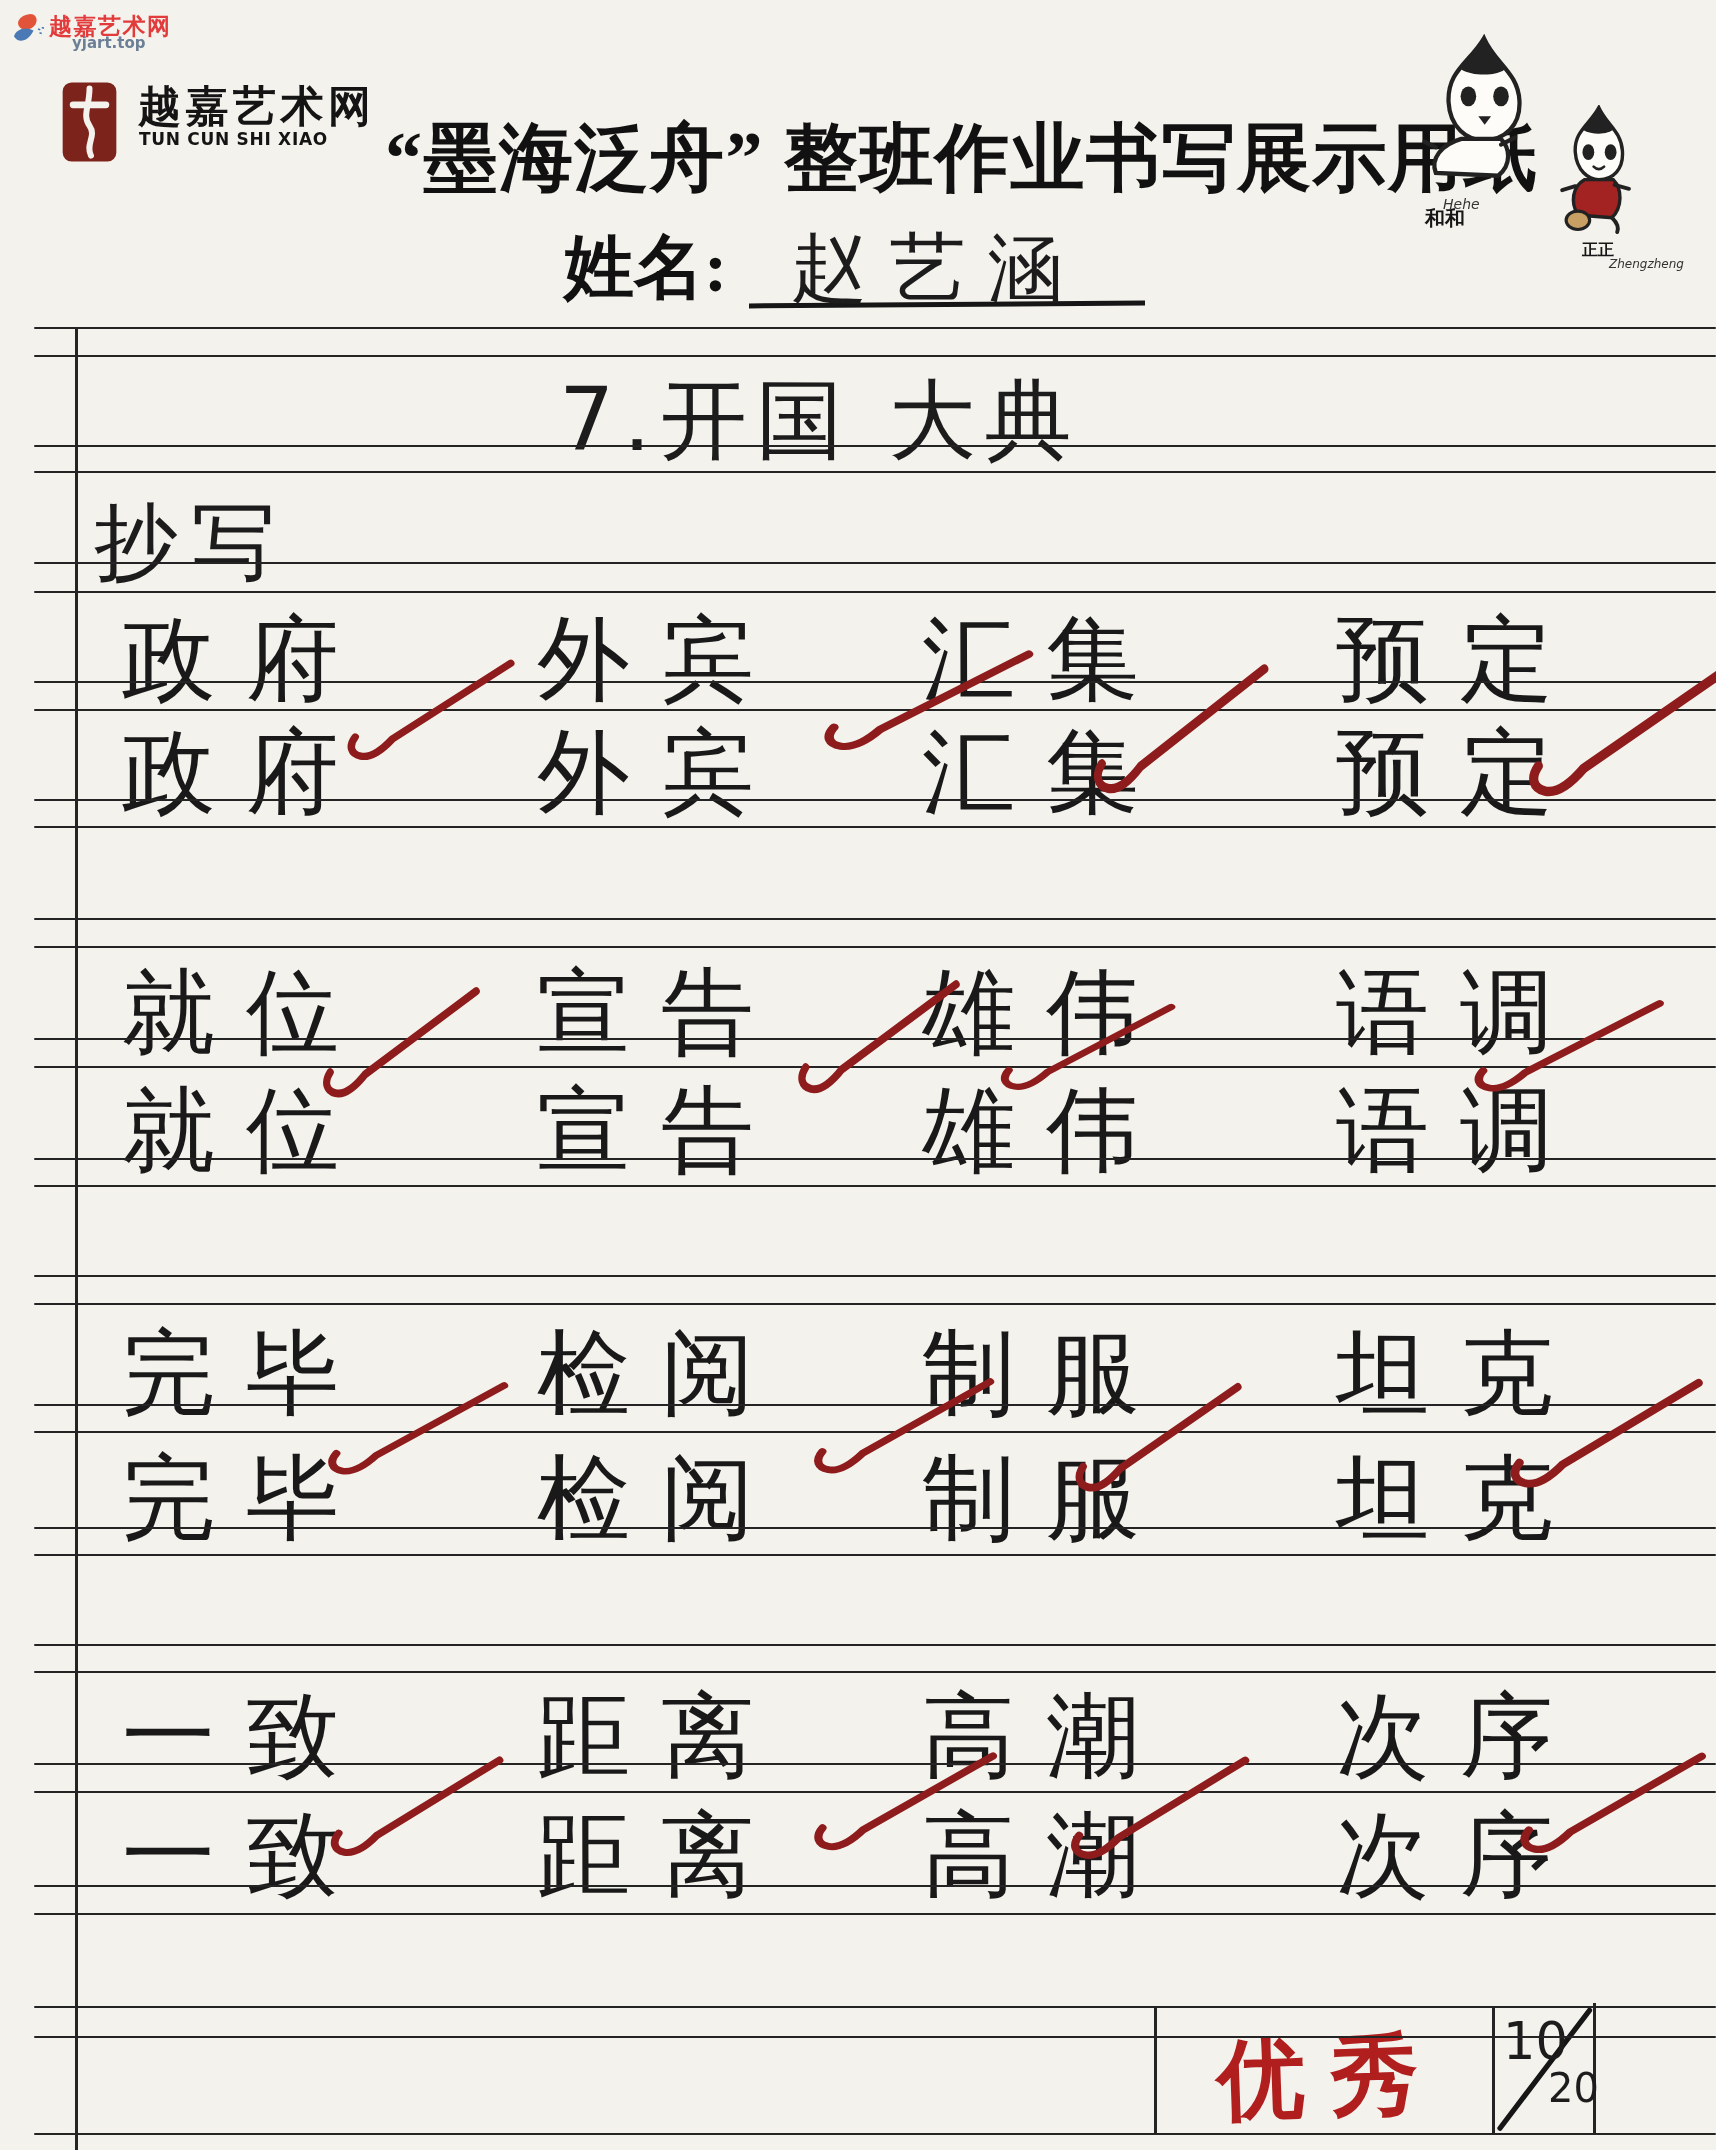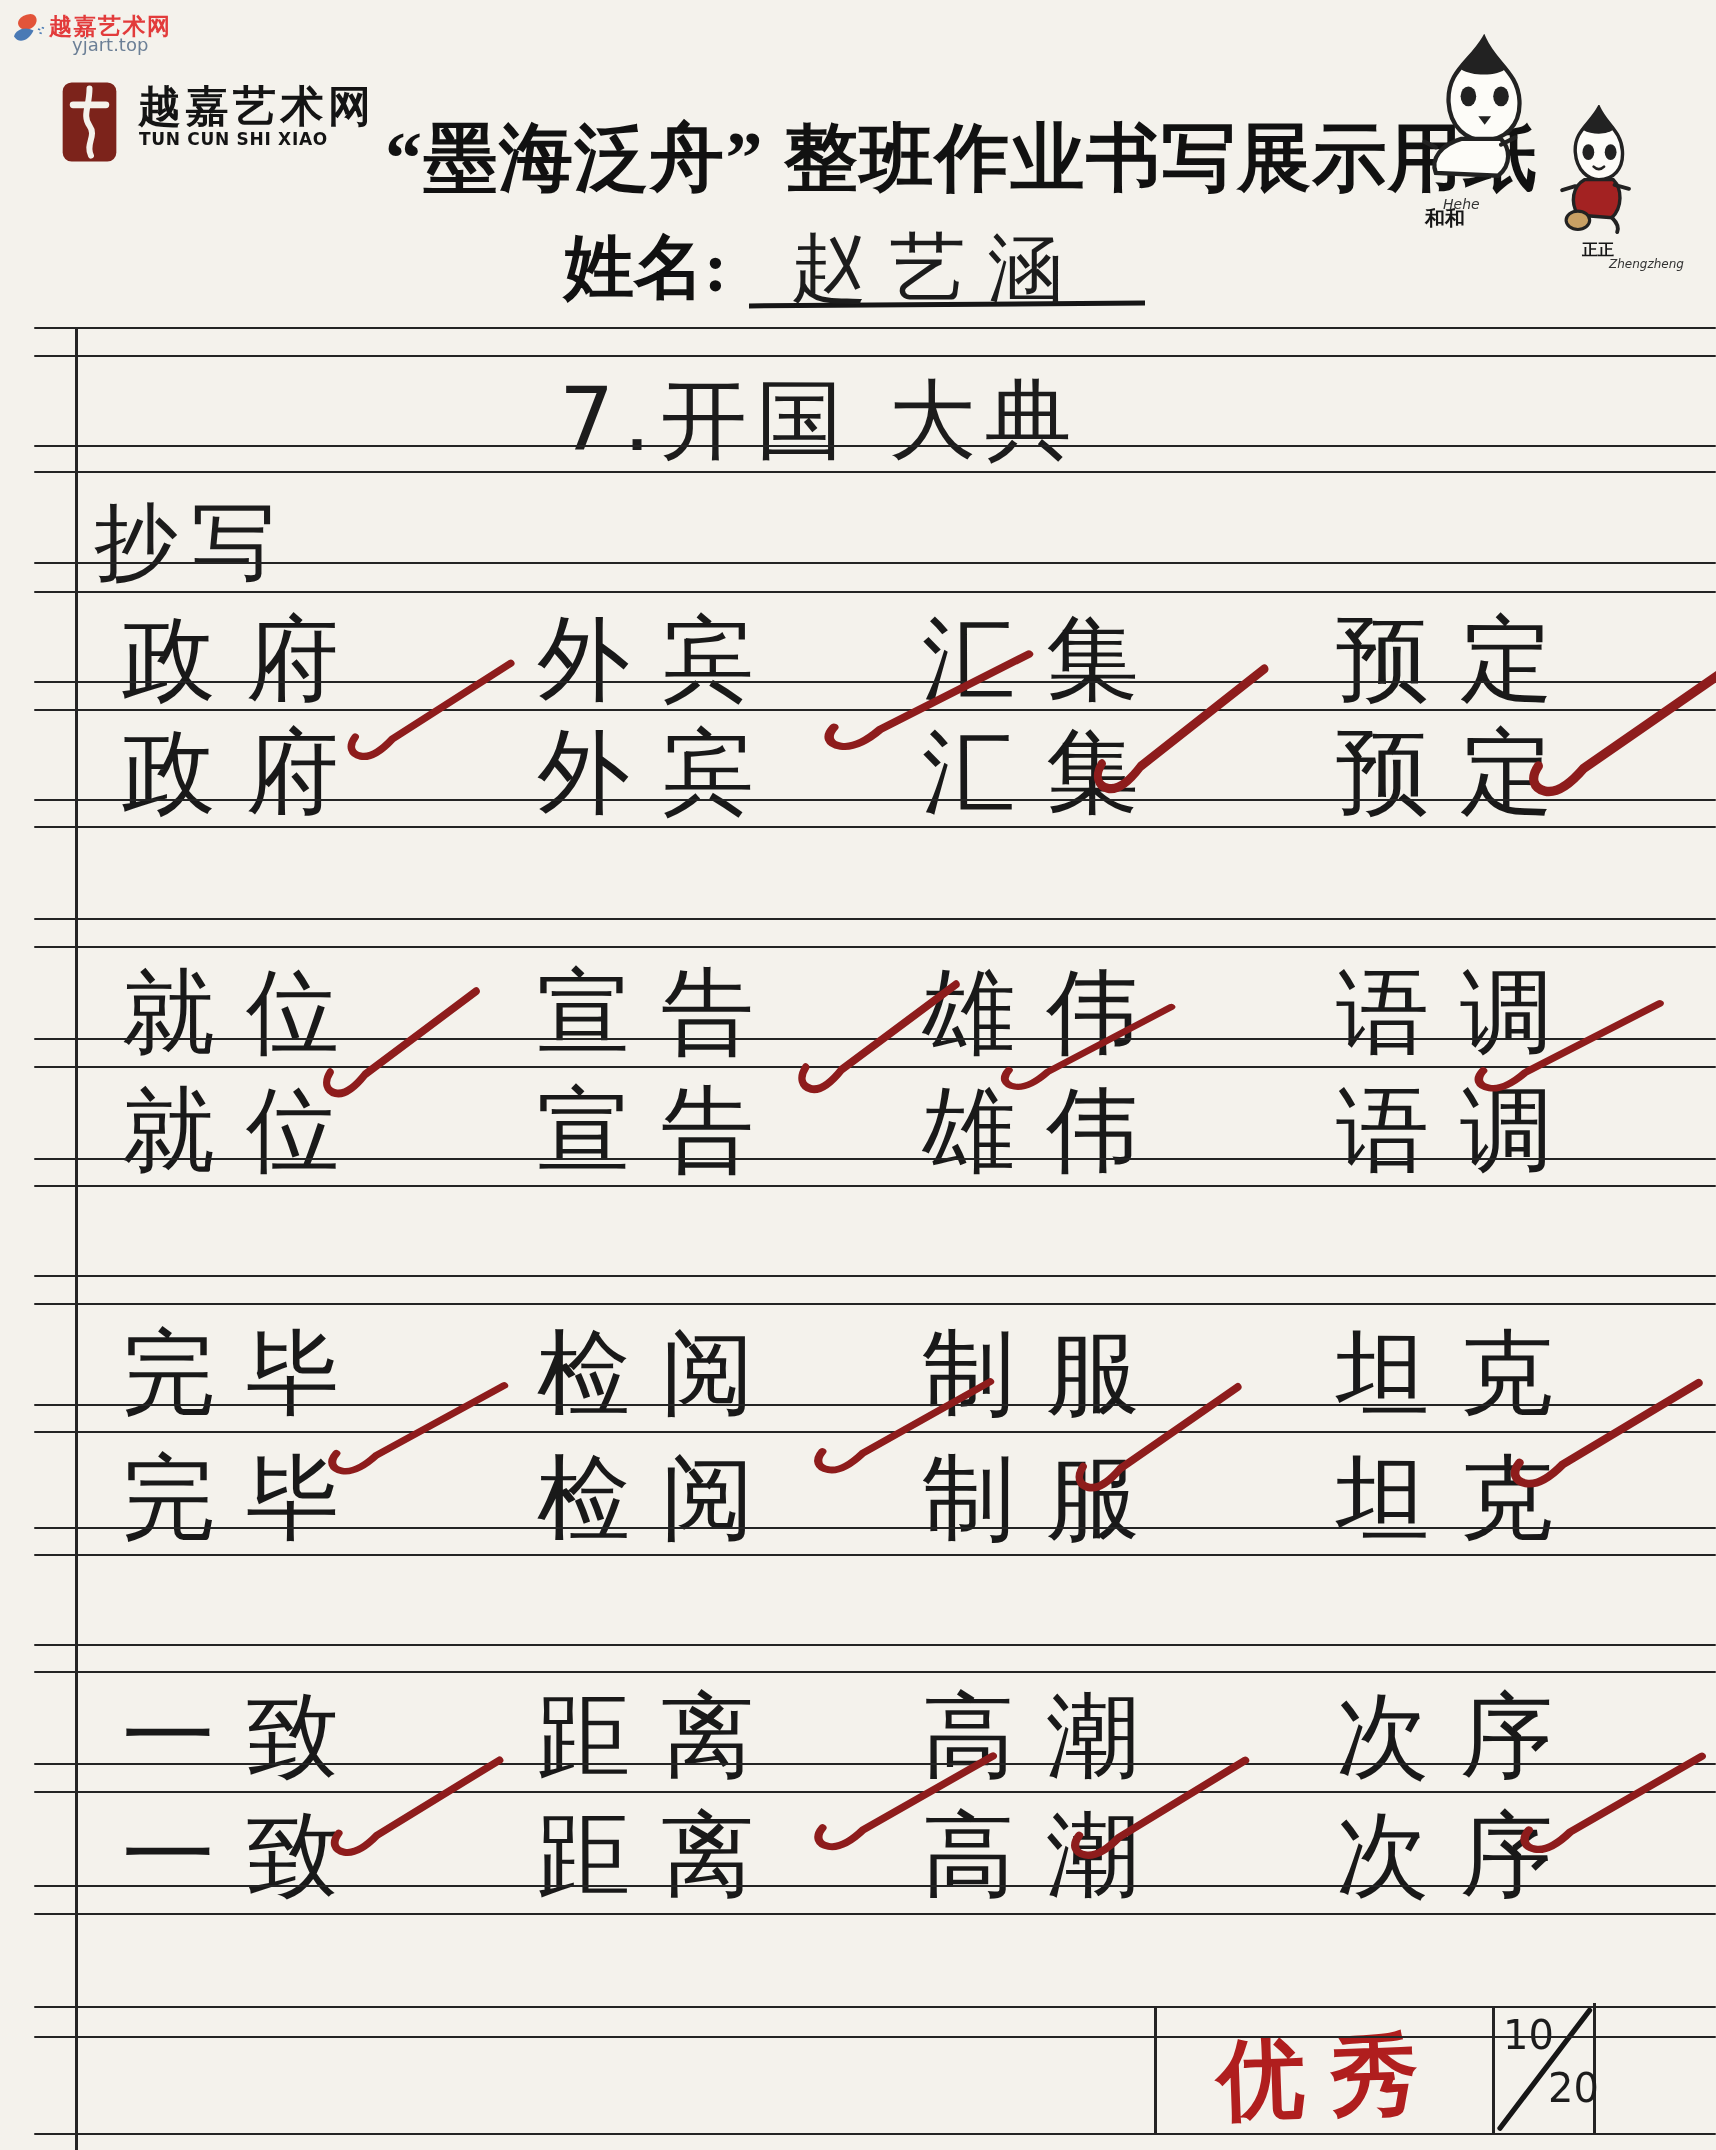--- a/index.html
+++ b/index.html
@@ -3,21 +3,21 @@
 <meta charset="utf-8">
 <style>
   html,body{margin:0;padding:0;background:#888;}
   .page{position:relative;width:1716px;height:2151px;background:#f4f2ec;overflow:hidden;
         font-family:"DejaVu Sans",sans-serif;color:#1c1c1c;}
   .abs{position:absolute;}
   .hline{position:absolute;left:34px;width:1682px;height:2.2px;background:#242424;border-radius:1.5px;}
   .vline{position:absolute;width:3px;background:#242424;}
   
   .wm-name{left:49px;top:10.5px;font-size:23px;font-weight:bold;color:#e23b3b;letter-spacing:1.5px;}
-  .wm-url{left:72px;top:34px;font-size:18px;color:#6b7f96;font-weight:normal;}
+  .wm-url{left:72px;top:34px;font-size:15px;color:#6b7f96;font-weight:bold;}
   
   .school-name{left:138px;top:78px;font-size:43px;font-weight:bold;color:#141414;letter-spacing:4.5px;
                font-family:"Liberation Serif",serif;}
   .school-en{left:139px;top:129px;font-size:17px;font-weight:bold;color:#141414;letter-spacing:0.7px;}
   
   .paper-title{left:385px;top:109px;font-size:74px;font-weight:bold;white-space:nowrap;
                font-family:"Liberation Serif",serif;letter-spacing:1.5px;color:#111;}
   .mascot-label{font-weight:bold;color:#161616;}
   .mascot-sub{font-style:italic;color:#333;}
   
@@ -31,21 +31,21 @@
   
   .wrow{position:absolute;left:0;width:1716px;height:99px;}
   .w{position:absolute;font-size:93px;letter-spacing:31px;white-space:nowrap;color:#191919;}
   .c1{left:122px;} .c2{left:537px;} .c3{left:922px;} .c4{left:1336px;}
   
   .chk{position:absolute;}
   .chk svg{display:block;width:100%;height:100%;}
   
   .grade-mark{left:1217px;top:2018px;font-size:88px;letter-spacing:25.4px;color:#b01e1e;
               transform:rotate(-2deg);font-weight:600;}
-  .page-top{left:1503px;top:2012px;font-size:40px;}
+  .page-top{left:1503px;top:2012px;font-size:51px;}
   .page-bottom{left:1548px;top:2065px;font-size:40px;}
   .hand{font-family:"DejaVu Sans",sans-serif;}
 </style>
 </head>
 <body>
 
 <div class="page">
 
   <svg class="abs" style="left:7.5px;top:10.5px" width="42" height="39" viewBox="0 0 56 52">
     <path d="M30,4 C14,6 10,16 16,22 C22,28 36,24 38,14 C39,8 35,4 30,4 Z" fill="#e2543a"></path>

